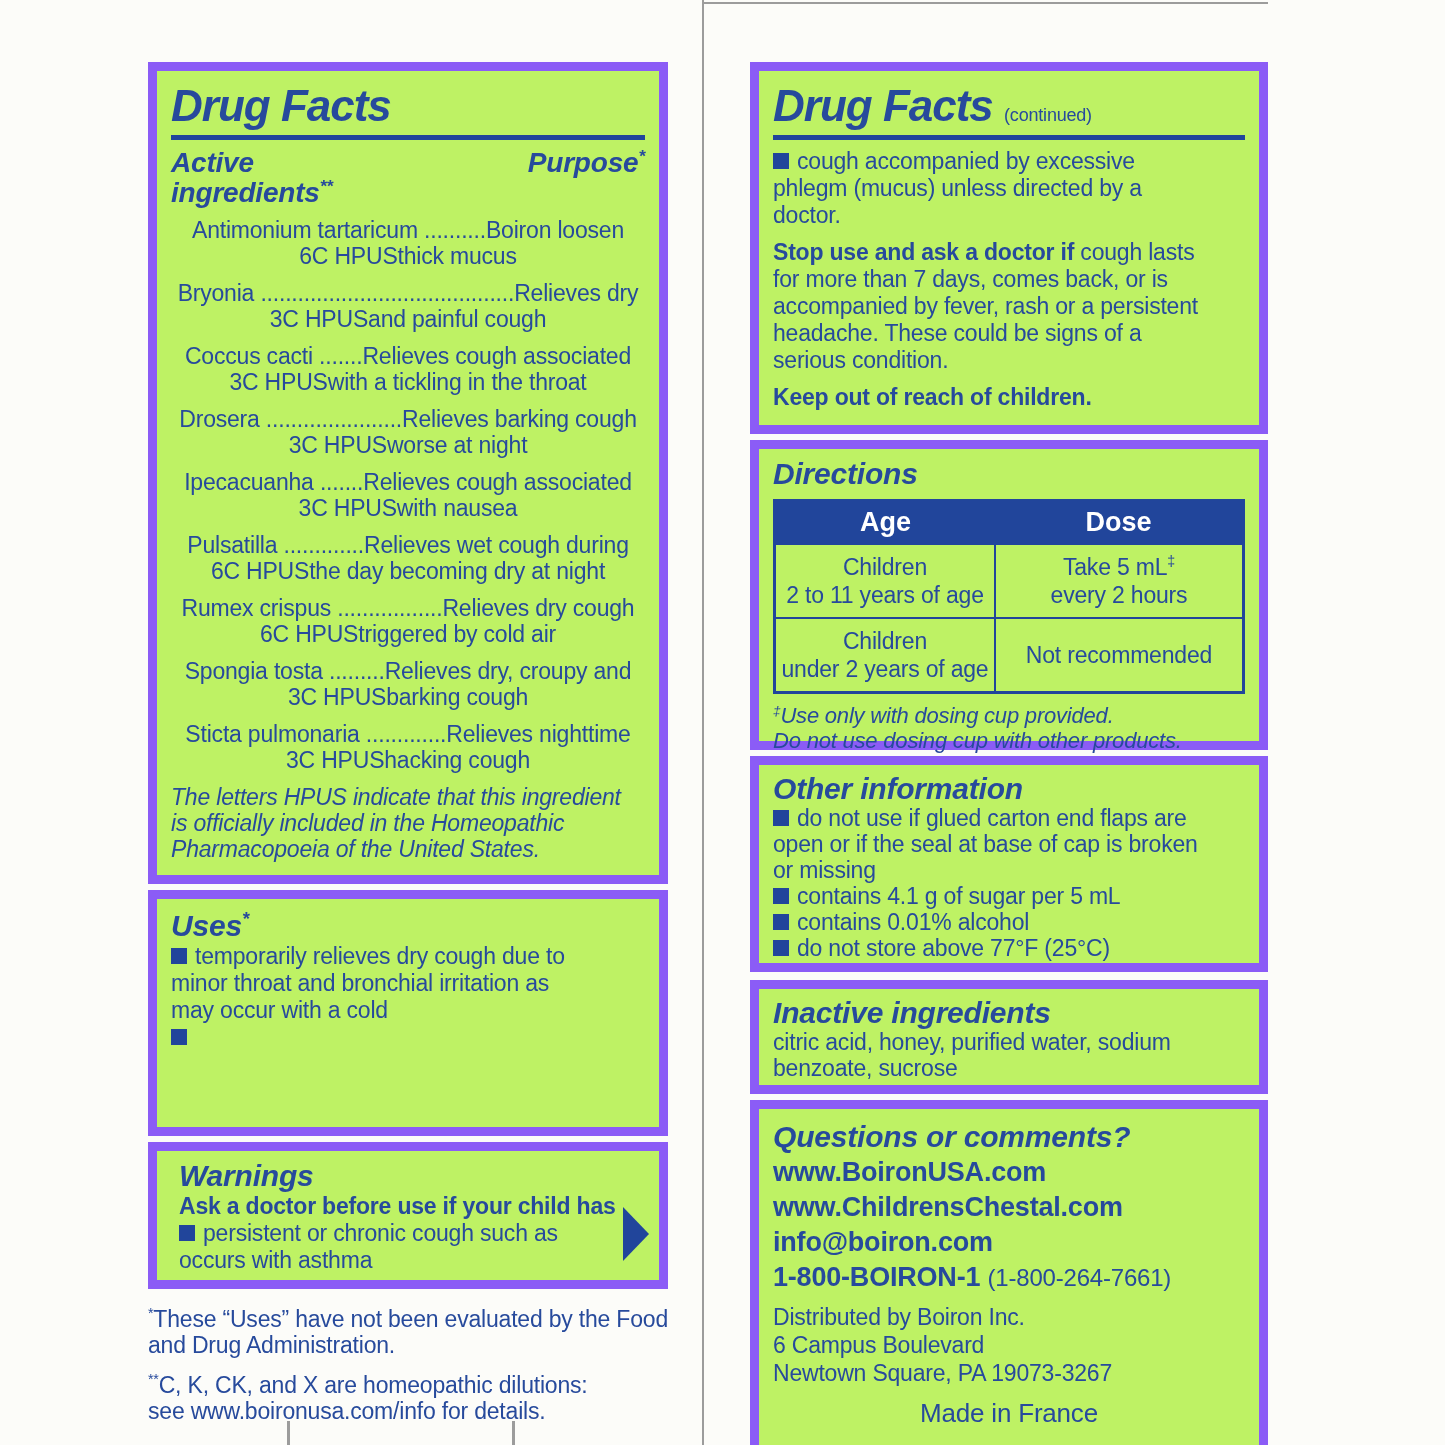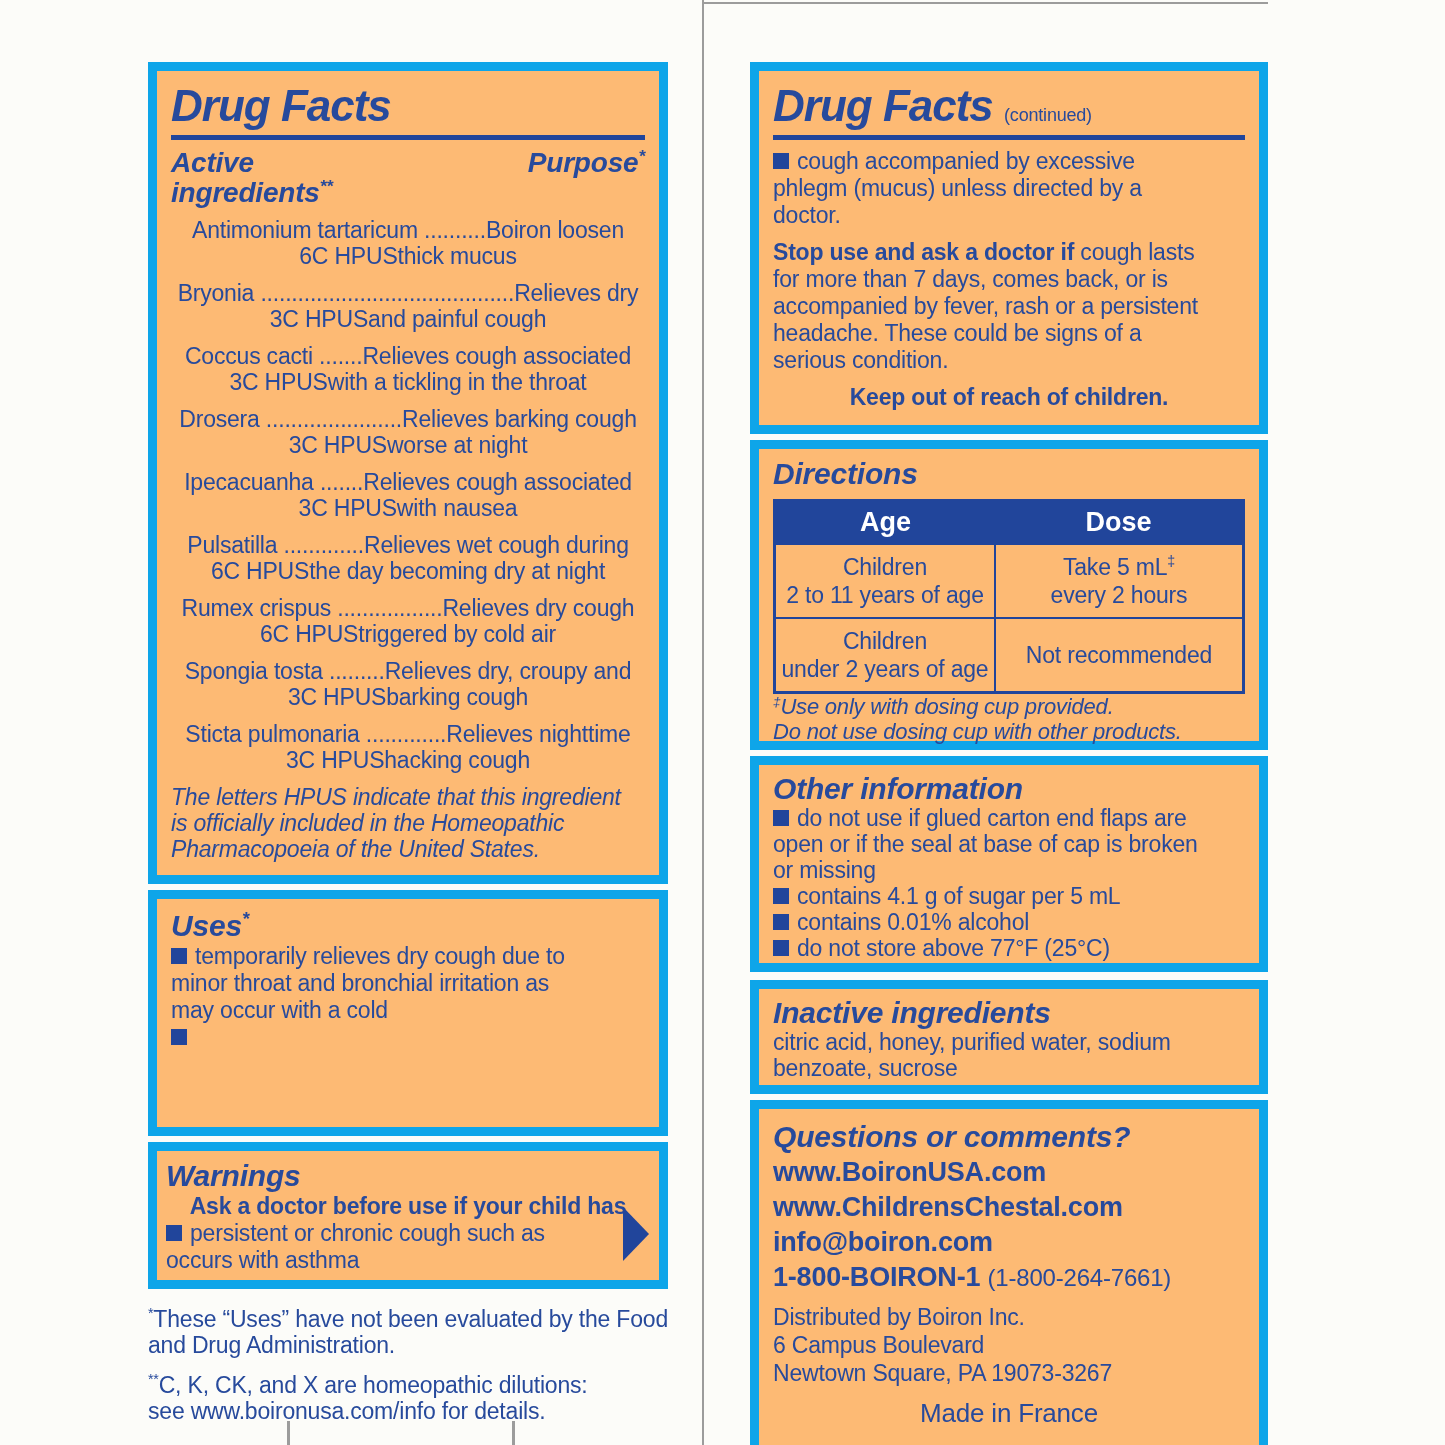--- a/index.html
+++ b/index.html
@@ -8,28 +8,28 @@
     position: relative;
     width: 1445px; height: 1445px;
     background: #fcfcf9;
     font-family: "Liberation Sans", "DejaVu Sans", sans-serif;
     color: #274a9c;
     letter-spacing: -0.2px;
     overflow: hidden;
   }
   .box {
     position: absolute;
-    border: 9px solid #0ea5e9;
-    background: #fdba74;
+    border: 9px solid #8b5cf6;
+    background: #bef264;
   }
   .lcol { left: 148px; width: 520px; }
   .rcol { left: 750px; width: 518px; }
   #lbox1 { top: 62px;  height: 822px; padding: 12px 14px; }
   #lbox2 { top: 890px; height: 246px; padding: 10px 14px; }
-  #lbox3 { top: 1142px; height: 147px; padding: 8px 9px; }
+  #lbox3 { top: 1142px; height: 147px; padding: 8px 22px; }
   #rbox1 { top: 62px;  height: 372px; padding: 12px 14px; }
   #rbox2 { top: 440px; height: 310px; padding: 8px 14px; }
   #rbox3 { top: 756px; height: 216px; padding: 8px 14px; }
   #rbox4 { top: 980px; height: 114px; padding: 8px 14px; }
   #rbox5 { top: 1100px; height: 373px; padding: 10px 14px; }
 
   .df-title {
     font-size: 44px; font-weight: bold; font-style: italic;
     letter-spacing: -1px; line-height: 1.05;
   }
@@ -44,21 +44,21 @@
   .ing { margin-bottom: 11px; }
   .ing-row { display: flex; justify-content: center; font-size: 23px; line-height: 26px; }
   .note-it { font-style: italic; font-size: 23px; line-height: 26px; white-space: pre-line; margin-top: 10px; }
 
   .sect-h { font-size: 30px; font-weight: bold; font-style: italic; line-height: 34px; }
   .body-t { font-size: 23px; line-height: 27px; white-space: pre-line; }
   .sq {
     display: inline-block; width: 16px; height: 16px;
     background: #21459b; margin-right: 8px;
   }
-  .b { font-weight: bold; text-align: center; }
+  .b { font-weight: bold; }
 
   .warn-arrow {
     position: absolute; right: 10px; top: 56px;
     width: 0; height: 0;
     border-top: 27px solid transparent;
     border-bottom: 27px solid transparent;
     border-left: 26px solid #21459b;
   }
 
   .footnotes { position: absolute; left: 148px; top: 1306px; width: 520px; font-size: 23px; line-height: 26px; }
@@ -67,21 +67,21 @@
   table.dose { width: 100%; border-collapse: collapse; margin-top: 8px; border: 3px solid #21459b; }
   table.dose th {
     background: #21459b; color: #ffffff;
     font-size: 27px; font-weight: bold; padding: 5px 0; letter-spacing: 0;
   }
   table.dose td {
     border: 2px solid #21459b; text-align: center;
     font-size: 23px; line-height: 28px; padding: 8px 0; color: #274a9c;
   }
   td.agecol { width: 47%; }
-  .dose-fn { font-style: italic; font-size: 22px; line-height: 25px; }
+  .dose-fn { font-style: italic; font-size: 22px; line-height: 25px; margin-top: 9px; }
 
   .q-link { font-size: 27px; font-weight: bold; line-height: 35px; }
   .q-phone { font-size: 27px; font-weight: bold; line-height: 35px; }
   .q-phone .reg { font-weight: normal; font-size: 24px; }
   .q-addr { font-size: 23px; line-height: 28px; margin-top: 8px; }
 
   .made-in { position: absolute; left: 750px; width: 518px; top: 1398px; text-align: center; font-size: 26px; }
 
   .gray-vline { position: absolute; left: 702px; top: 0; width: 2px; height: 1445px; background: #9c9c9c; }
   .gray-hline { position: absolute; left: 702px; top: 2px; width: 566px; height: 2px; background: #9c9c9c; }

